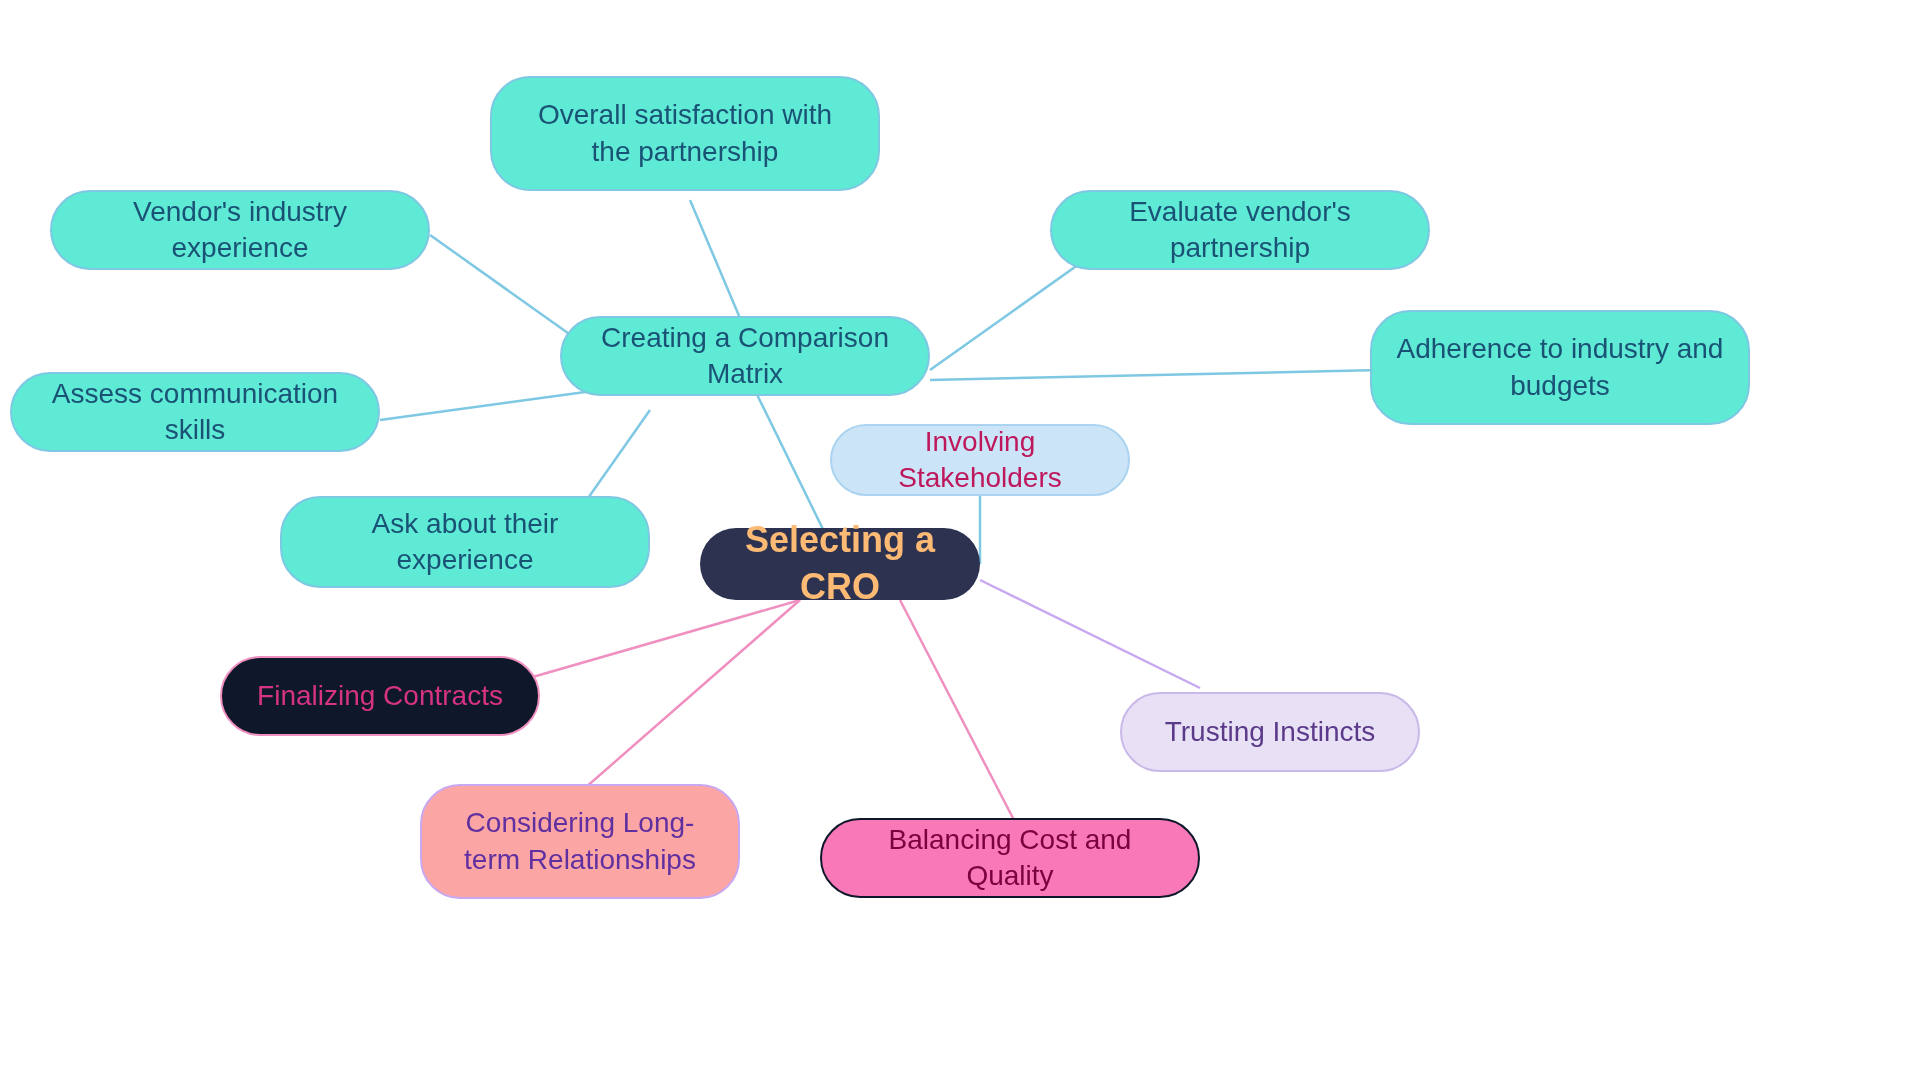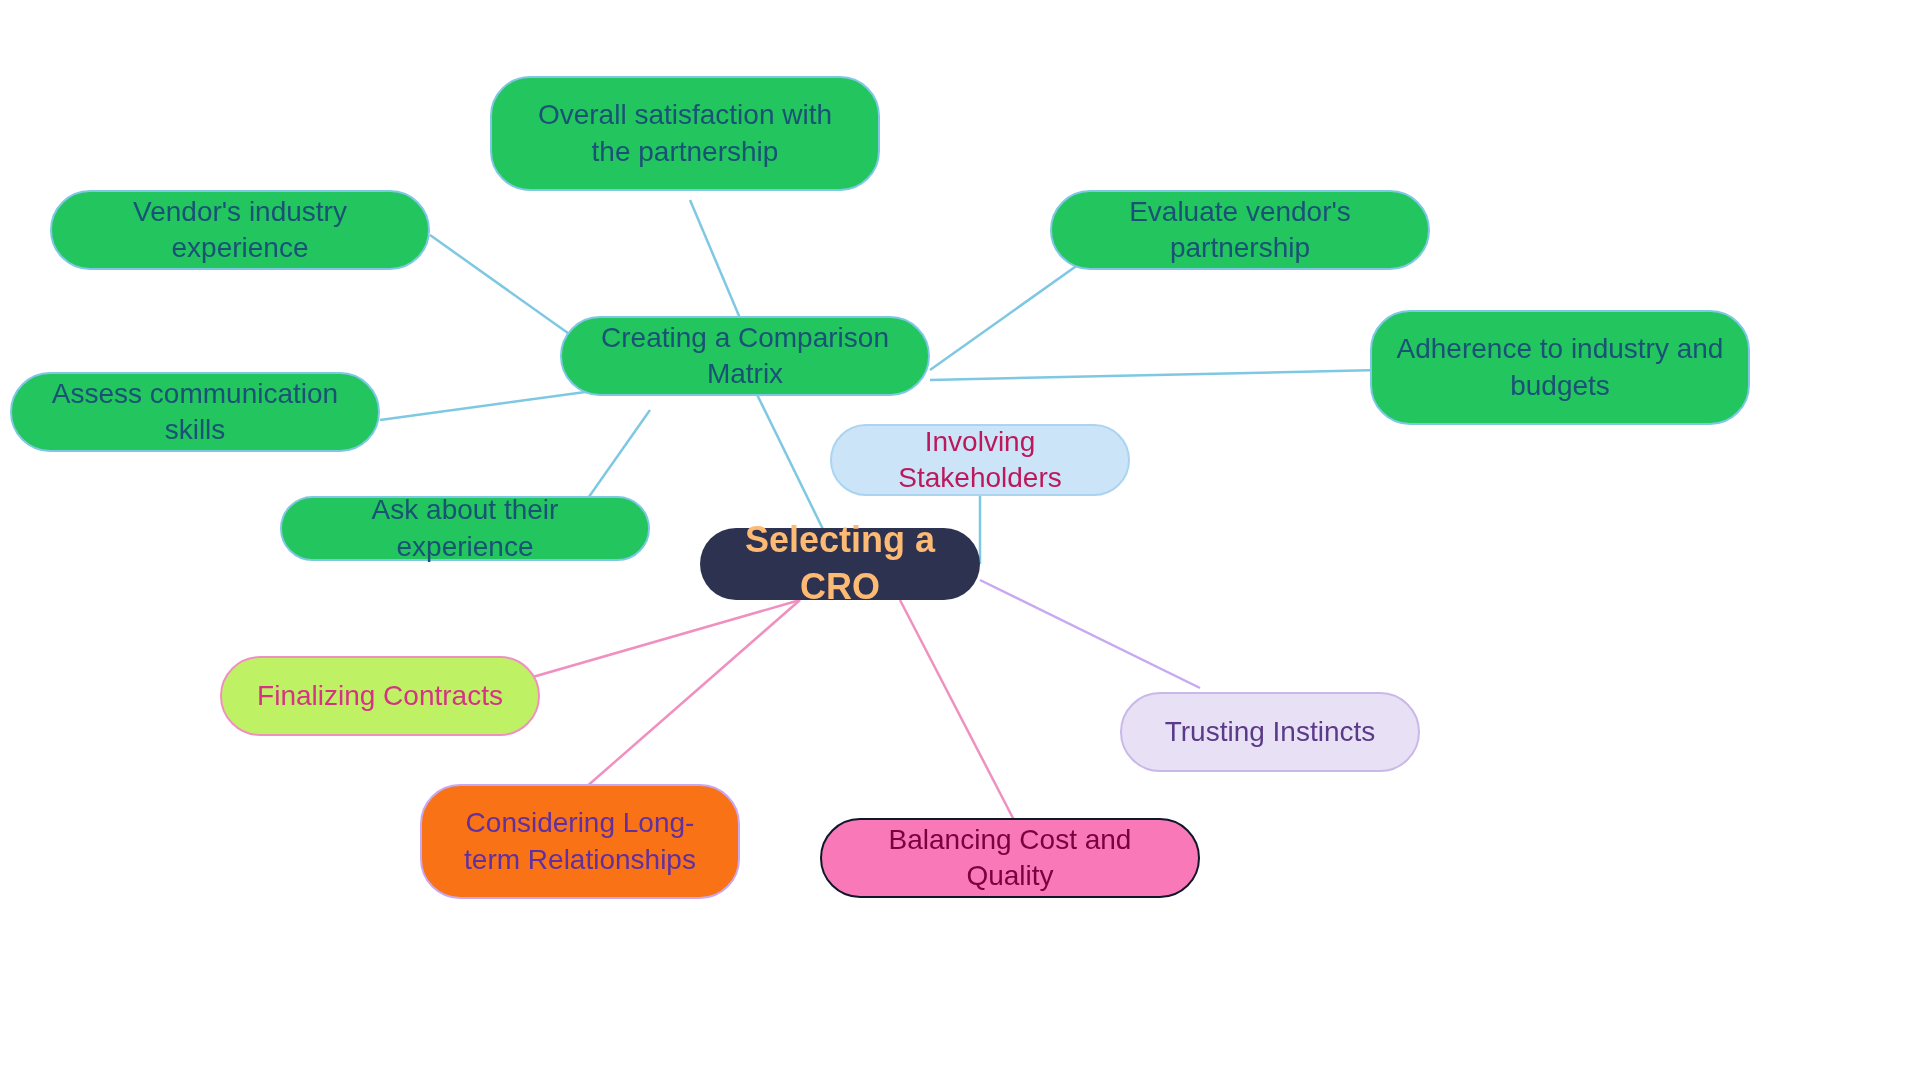--- a/index.html
+++ b/index.html
@@ -37,51 +37,51 @@
 
     .node-center {
       background: #2d3250;
       color: #fdba74;
       font-size: 36px;
       font-weight: 700;
       border-radius: 40px;
     }
 
     .node-blue {
-      background: #22c55e;
+      background: #5eead4;
       color: #1a5276;
       border: 2px solid #7ec8e3;
     }
 
     .node-blue-mid {
       background: #cce4f7;
       color: #be185d;
       border: 2px solid #aad4ef;
     }
 
     .node-lavender {
       background: #e8e0f5;
       color: #5b3a8a;
       border: 2px solid #c9b8e8;
     }
 
     .node-pink {
-      background: #bef264;
+      background: #0f172a;
       color: #d63384;
       border: 2px solid #f090c0;
     }
 
     .node-hot-pink {
       background: #f878b8;
       color: #7a0040;
       border: 2px solid #0f172a;
     }
 
     .node-purple-light {
-      background: #f97316;
+      background: #fca5a5;
       color: #6030a0;
       border: 2px solid #c8a8f0;
     }
   </style>
 </head>
 <body>
 
 <svg id="connections">
 
   <line x1="840" y1="564" x2="745" y2="370" stroke="#7ec8e3" stroke-width="2.5"></line>
@@ -112,21 +112,21 @@
 <div class="node node-center" style="left: 700px; top: 528px; width: 280px; height: 72px;">Selecting a CRO</div>
 
 <div class="node node-blue" style="left: 560px; top: 316px; width: 370px; height: 80px;">Creating a Comparison Matrix</div>
 
 <div class="node node-blue" style="left: 490px; top: 76px; width: 390px; height: 115px;">Overall satisfaction with the partnership</div>
 
 <div class="node node-blue" style="left: 50px; top: 190px; width: 380px; height: 80px;">Vendor's industry experience</div>
 
 <div class="node node-blue" style="left: 10px; top: 372px; width: 370px; height: 80px;">Assess communication skills</div>
 
-<div class="node node-blue" style="left: 280px; top: 496px; width: 370px; height: 65px;">Ask about their experience</div>
+<div class="node node-blue" style="left: 280px; top: 496px; width: 370px; height: 92px;">Ask about their experience</div>
 
 <div class="node node-blue" style="left: 1050px; top: 190px; width: 380px; height: 80px;">Evaluate vendor's partnership</div>
 
 <div class="node node-blue" style="left: 1370px; top: 310px; width: 380px; height: 115px;">Adherence to industry and budgets</div>
 
 <div class="node node-blue-mid" style="left: 830px; top: 424px; width: 300px; height: 72px;">Involving Stakeholders</div>
 
 <div class="node node-pink" style="left: 220px; top: 656px; width: 320px; height: 80px;">Finalizing Contracts</div>
 
 <div class="node node-purple-light" style="left: 420px; top: 784px; width: 320px; height: 115px;">Considering Long-term Relationships</div>

